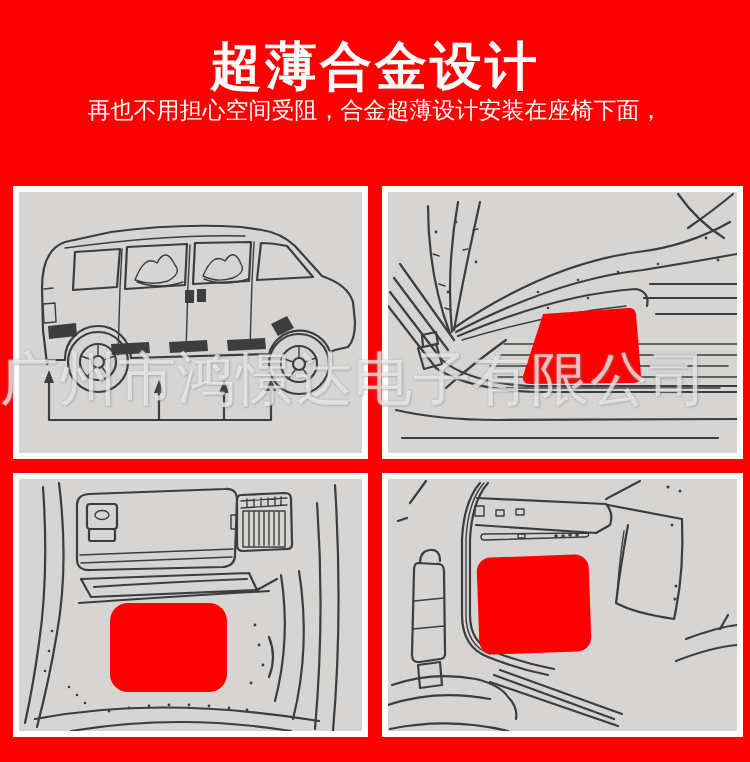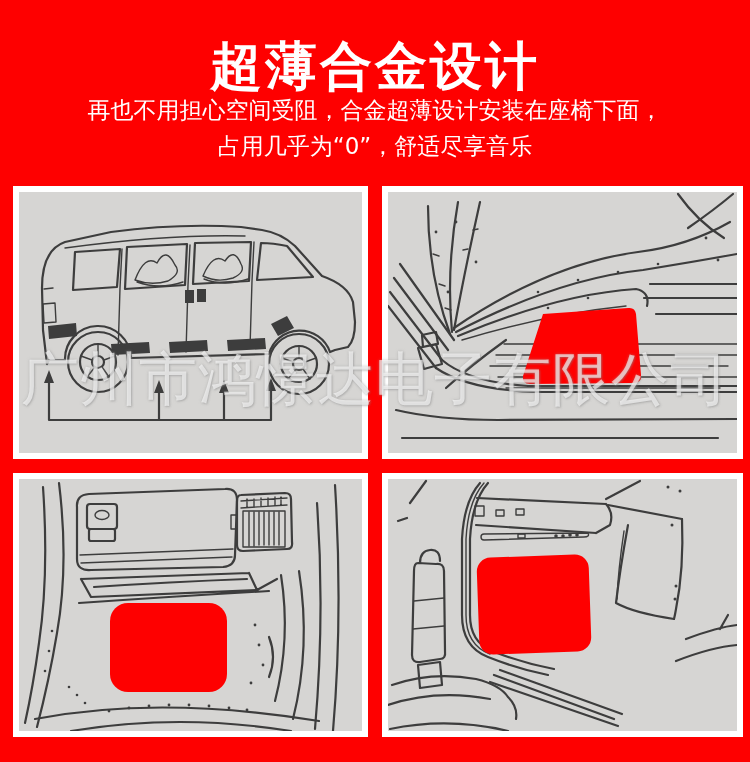--- a/index.html
+++ b/index.html
@@ -51,39 +51,38 @@
     background:var(--panel-background);
     overflow:hidden;
   }
   .panel-inner svg{display:block;width:100%;height:100%;}
   .ln{stroke:var(--line-art);fill:none;stroke-width:2.2;stroke-linecap:round;stroke-linejoin:round;}
   .thin{stroke-width:1.4;}
   .fl{fill:var(--line-art);stroke:none;}
   .red{fill:var(--highlight-red);stroke:none;}
   .watermark{
     position:absolute;top:346px;left:0;width:750px;
-    text-align:center;
+    text-align:left;
     font-size:58px;
     line-height:66px;
     letter-spacing:1px;
     color:rgba(255,255,255,0.62);
     text-shadow:0 0 3px rgba(160,160,160,0.55), 1px 1px 2px rgba(120,120,120,0.35);
     z-index:5;
     white-space:nowrap;
     pointer-events:none;
   }
 </style>
 </head>
 <body>
 
 <h1 class="title">超薄合金设计</h1>
 
 <div class="subtitle">
   <div>再也不用担心空间受阻，合金超薄设计安装在座椅下面，</div>
-  <div>占用几乎为“0”，舒适尽享音乐</div>
 </div>
 
 <div class="panel-grid">
 
   <figure class="panel">
     <div class="panel-inner">
       <svg viewBox="0 0 343 261" preserveAspectRatio="none">
         <path class="ln" d="M28,172 L24,138 L23,96 Q23,58 46,50 L92,40 Q160,31 222,35 L243,38 Q262,41 276,54 L303,84 Q329,93 334,110 L336,130 Q336,148 329,155 L316,158 L311,160 A32,32 0 0 0 250,162 L112,166 A33,33 0 0 0 46,168 L30,168 Z"></path>
         <path class="ln thin" d="M46,56 Q150,42 226,44"></path>
         <path class="ln thin" d="M24,112 L36,111 L37,130 L25,131 Z M25,97 L34,96"></path>

